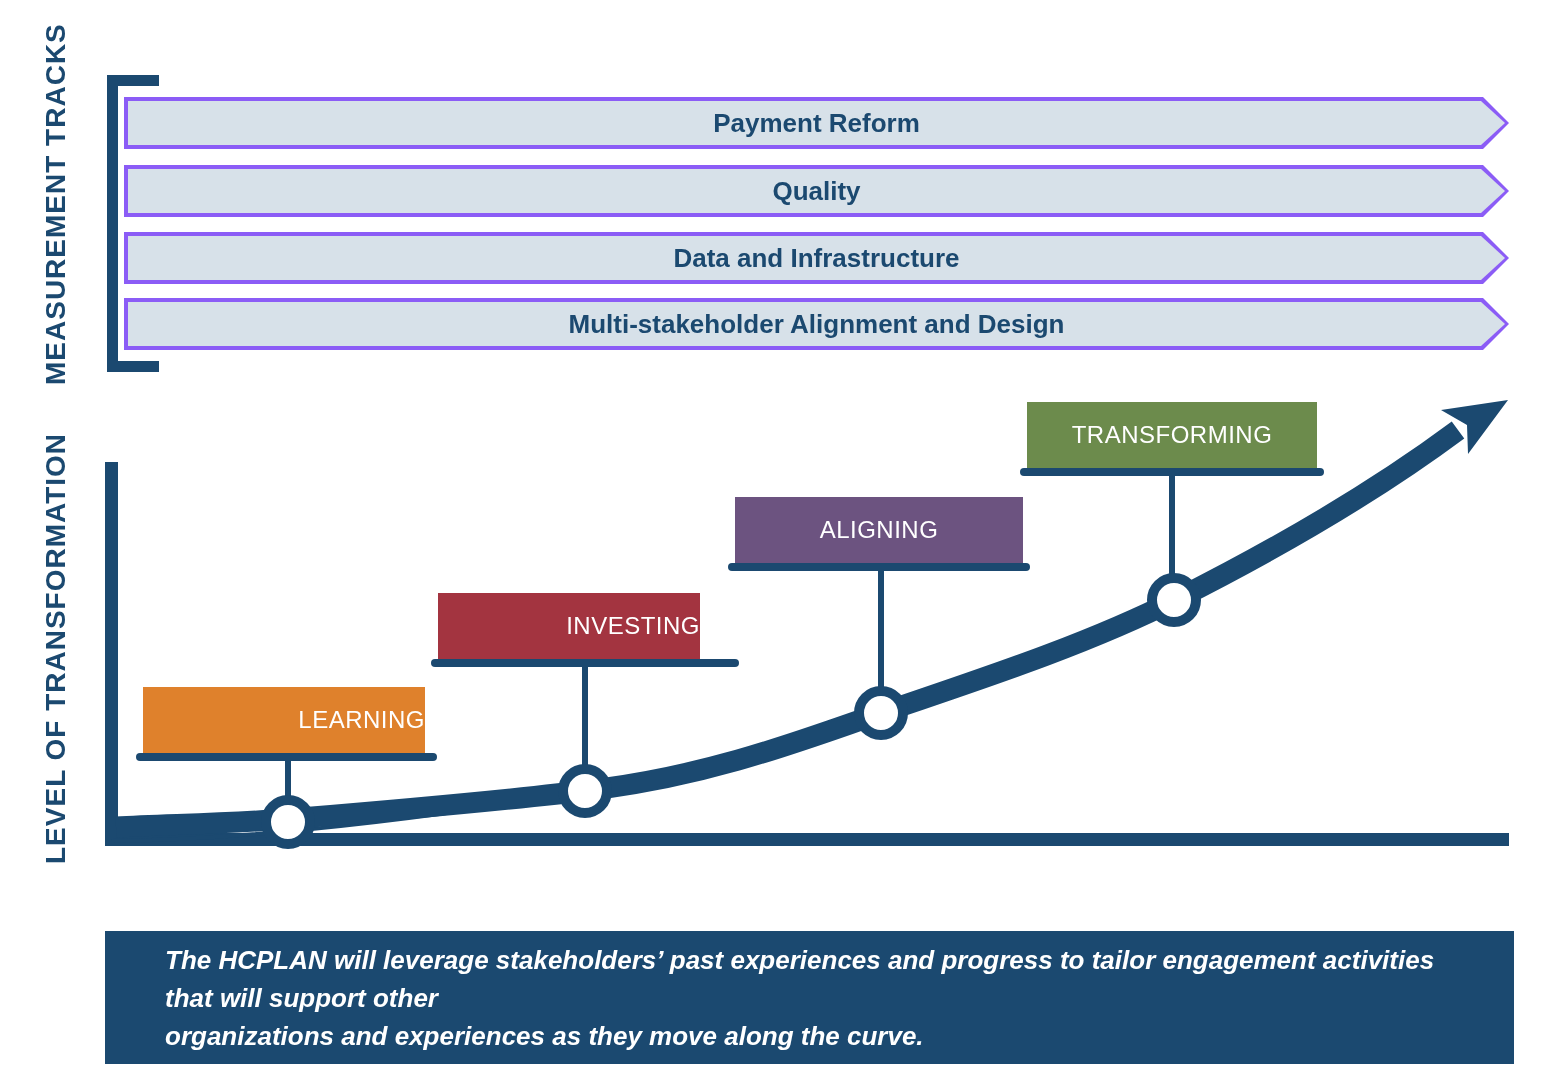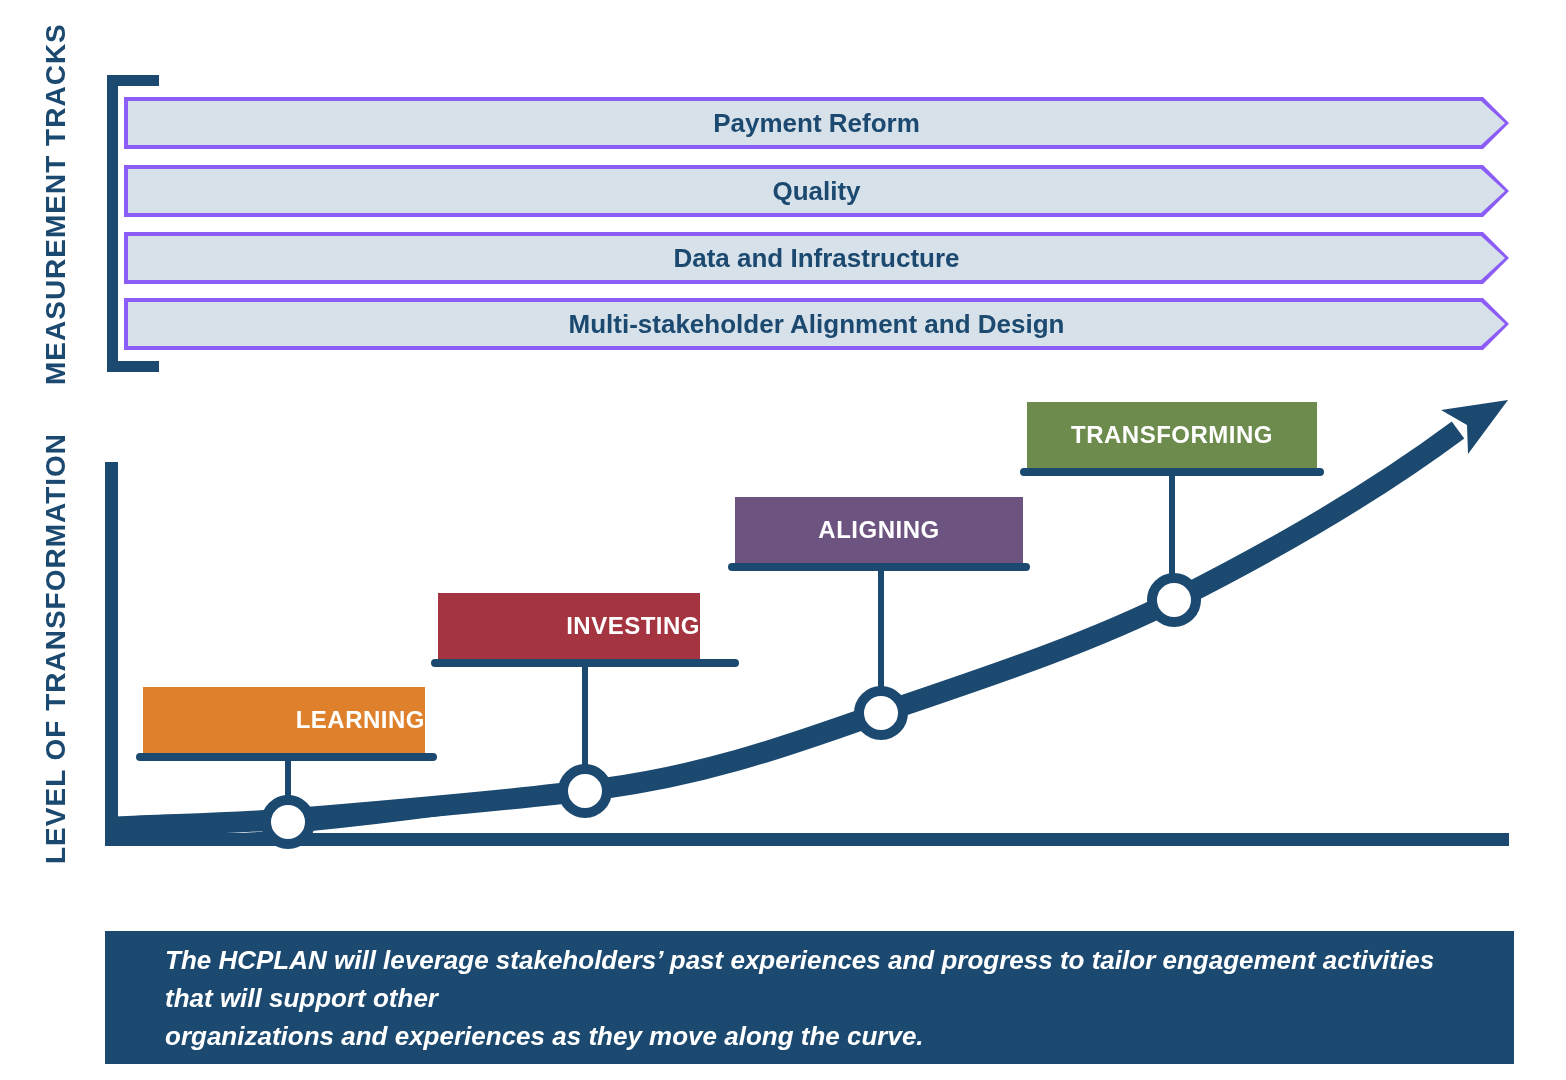--- a/index.html
+++ b/index.html
@@ -34,21 +34,21 @@
   }
   .track-bar-inner span{
     font-weight:bold;font-size:26px;color:#1B4970;
   }
 
   .stage-box{
     position:absolute;height:66px;
     display:flex;align-items:center;justify-content:center;
   }
   .stage-box span{
-    color:#ffffff;font-weight:bold;font-size:24px;letter-spacing:0.5px;
+    color:#ffffff;font-weight:normal;font-size:24px;letter-spacing:0.5px;
   }
   #stage-learning    {left:143px; top:687px; width:282px;}
   #stage-investing   {left:438px; top:593px; width:262px;justify-content:flex-end;}
   #stage-aligning    {left:735px; top:497px; width:288px;}
   #stage-transforming{left:1027px;top:402px; width:290px;}
 
   #chart-svg{position:absolute;left:0;top:0;}
 
   #banner{
     position:absolute;left:105px;top:931px;width:1409px;height:133px;

